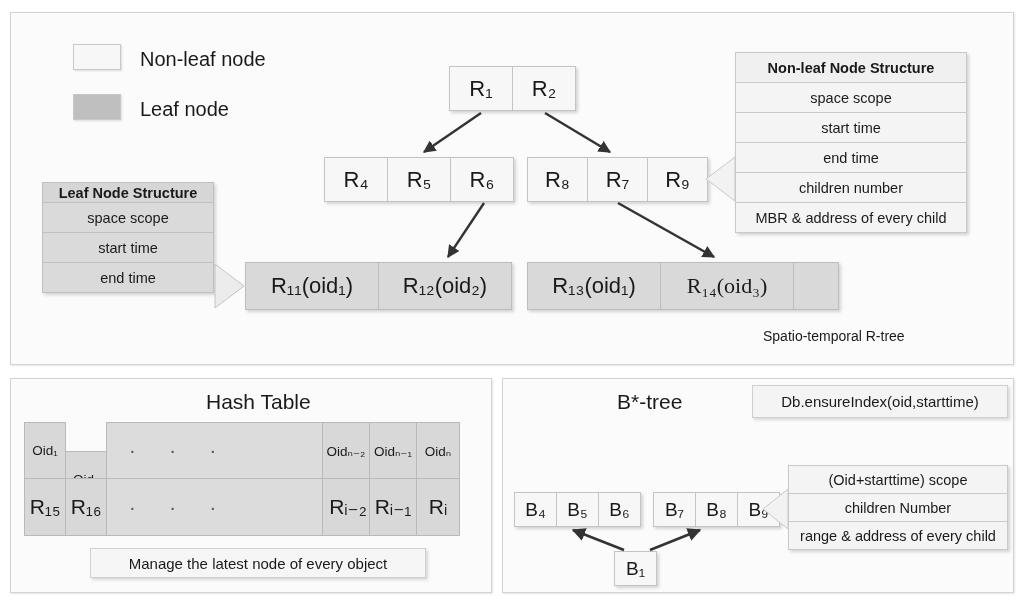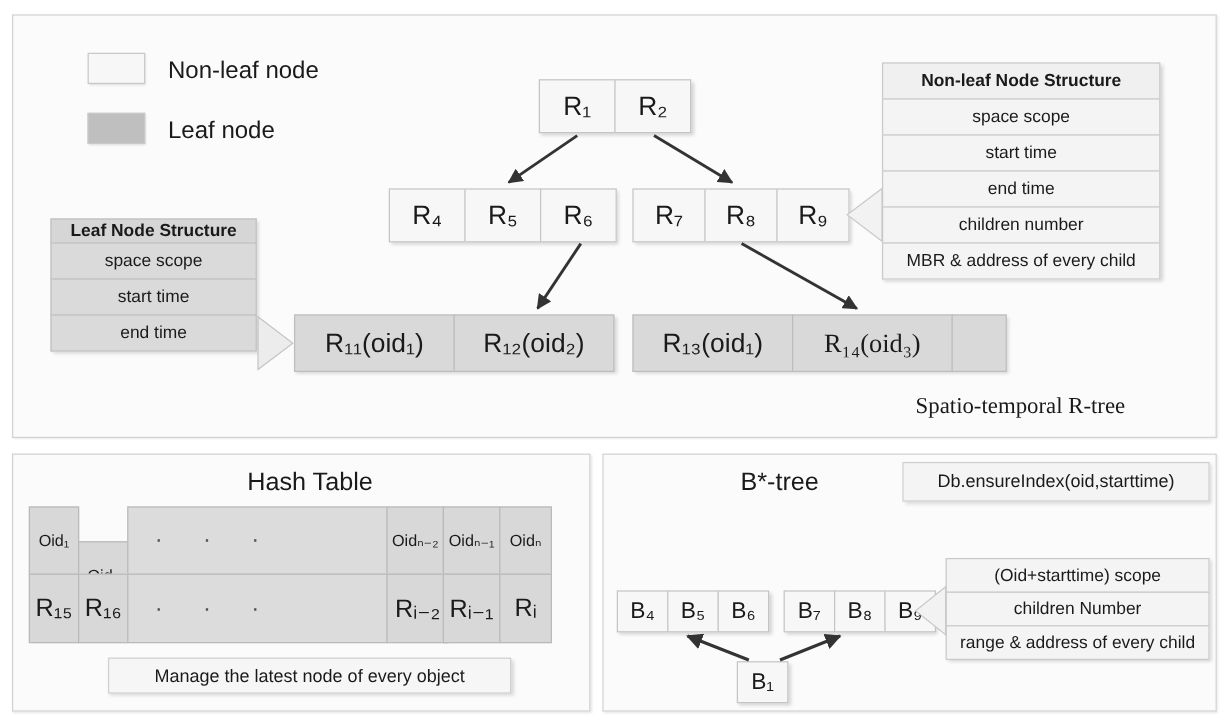--- a/index.html
+++ b/index.html
@@ -29,21 +29,21 @@
   .stable{position:absolute;box-sizing:border-box;
           box-shadow:2px 2px 3px rgba(0,0,0,.16);}
   .srow{box-sizing:border-box;border:1px solid #c9c9c9;margin-top:-1px;
         display:flex;align-items:center;justify-content:center;
         font-size:14.5px;white-space:nowrap;background:#f4f4f4;}
   .srow:first-child{margin-top:0;}
   .srow.head{font-weight:bold;background:#f0f0f0;}
   .stable.gray .srow{background:#dadada;border-color:#c0c0c0;}
   .stable.gray .srow.head{background:#d6d6d6;}
 
-  .caption{position:absolute;font-size:19px;white-space:nowrap;font-family:Liberation Serif, serif;}
+  .caption{position:absolute;font-size:14px;white-space:nowrap;}
   .title{position:absolute;font-size:21px;white-space:nowrap;}
 
   svg.ovl{position:absolute;left:0;top:0;width:1024px;height:605px;
           pointer-events:none;overflow:visible;}
 
   
   .hcell{position:absolute;box-sizing:border-box;border:1px solid #b9b9b9;
          background:#d8d8d8;display:flex;align-items:center;justify-content:center;
          margin:0;}
   .hcell.wide{background:#dcdcdc;}
@@ -81,24 +81,24 @@
   <div class="cell" style="width:64px;height:45px;">
     <span>R₅</span>
   </div>
   <div class="cell" style="width:64px;height:45px;">
     <span>R₆</span>
   </div>
 </div>
 
 <div class="nodegrp" style="left:527px;top:157px;">
   <div class="cell" style="width:61px;height:45px;">
+    <span>R₈</span>
+  </div>
+  <div class="cell" style="width:61px;height:45px;">
     <span>R₇</span>
-  </div>
-  <div class="cell" style="width:61px;height:45px;">
-    <span>R₈</span>
   </div>
   <div class="cell" style="width:61px;height:45px;">
     <span>R₉</span>
   </div>
 </div>
 
 <div class="nodegrp" style="left:245px;top:262px;">
   <div class="cell leaf" style="width:134px;height:48px;">
     <span>R₁₁(oid₁)</span>
   </div>

